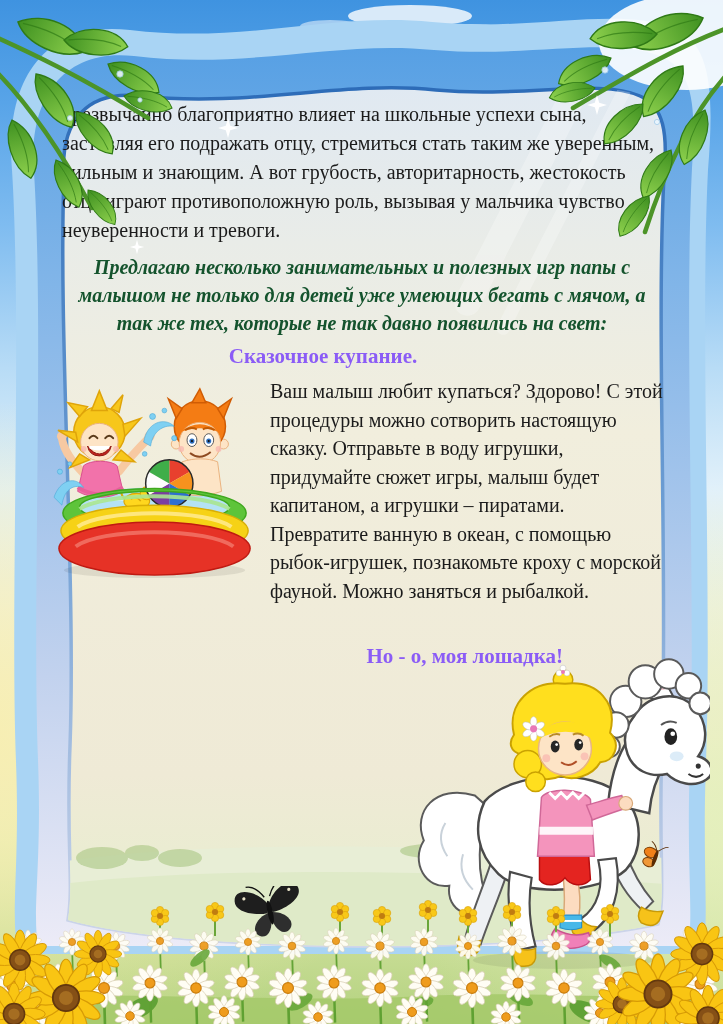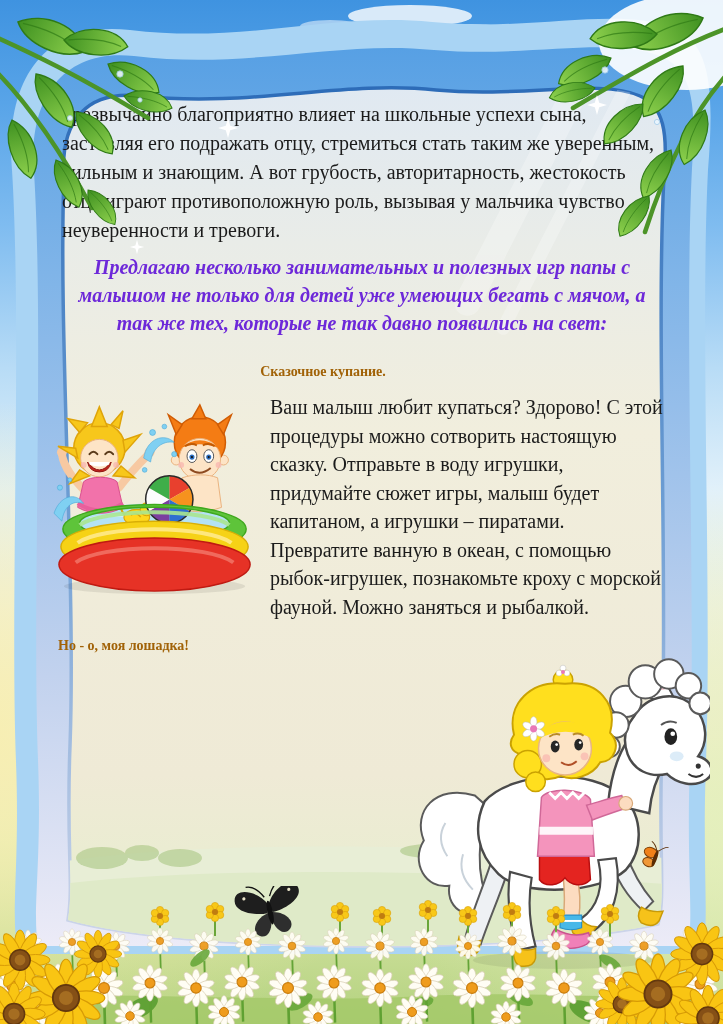--- a/index.html
+++ b/index.html
@@ -10,24 +10,24 @@
       radial-gradient(120% 60% at -5% 72%, rgba(247,238,176,.95) 0%, rgba(247,238,176,0) 55%),
       radial-gradient(90% 55% at 105% 80%, rgba(228,240,190,.9) 0%, rgba(228,240,190,0) 60%),
       linear-gradient(180deg,#3f93e0 0%,#58a4e8 10%,#7fbcf0 22%,#b8dcf6 36%,#e2f1fa 48%,#f1f2e2 60%,#f5efcd 72%,#e4ecb4 82%,#c9dd96 92%,#b3d27f 100%);
   }
   .layer{position:absolute;left:0;top:0;width:723px;height:1024px;}
   .sky-svg{z-index:1;}
   .frame-svg{z-index:2;}
   .content{position:absolute;left:58px;top:94px;width:608px;z-index:4;color:#1b1b1b;}
   p.bodytext{font-size:20px;line-height:29px;margin:6px 4px 8px;}
   .lead{font-size:20px;line-height:28px;font-weight:bold;font-style:italic;
-        color:#6d28d9;text-align:center;margin:8px 2px 22px;}
-  h2{font-size:14px;line-height:26px;color:#a16207;margin:4px 0 2px;font-weight:bold;}
+        color:#14532d;text-align:center;margin:8px 2px 6px;}
+  h2{font-size:21px;line-height:26px;color:#8b5cf6;margin:4px 0 2px;font-weight:bold;}
   .h-bath{width:530px;text-align:center;}
-  .h-pony{width:505px;text-align:left;margin-top:4px;margin-bottom:8px;}
+  .h-pony{width:505px;text-align:right;margin-top:30px;margin-bottom:8px;}
   .sec1{margin-top:6px;}
   .sec1 p{font-size:20px;line-height:28.5px;margin:8px 2px;}
   .pool-svg{float:left;width:212px;height:202px;margin:4px 8px 0 -8px;}
   .clear{clear:both;height:0;}
   .last{width:332px;font-size:20px;line-height:32px;margin:6px 2px 0;}
   .horse-svg{position:absolute;left:416px;top:570px;width:294px;height:402px;z-index:5;}
   .flowers-svg{position:absolute;left:0;top:886px;width:723px;height:138px;z-index:6;}
   .leaves-svg{position:absolute;left:0;top:0;width:723px;height:280px;z-index:7;}
 </style>
 </head>

